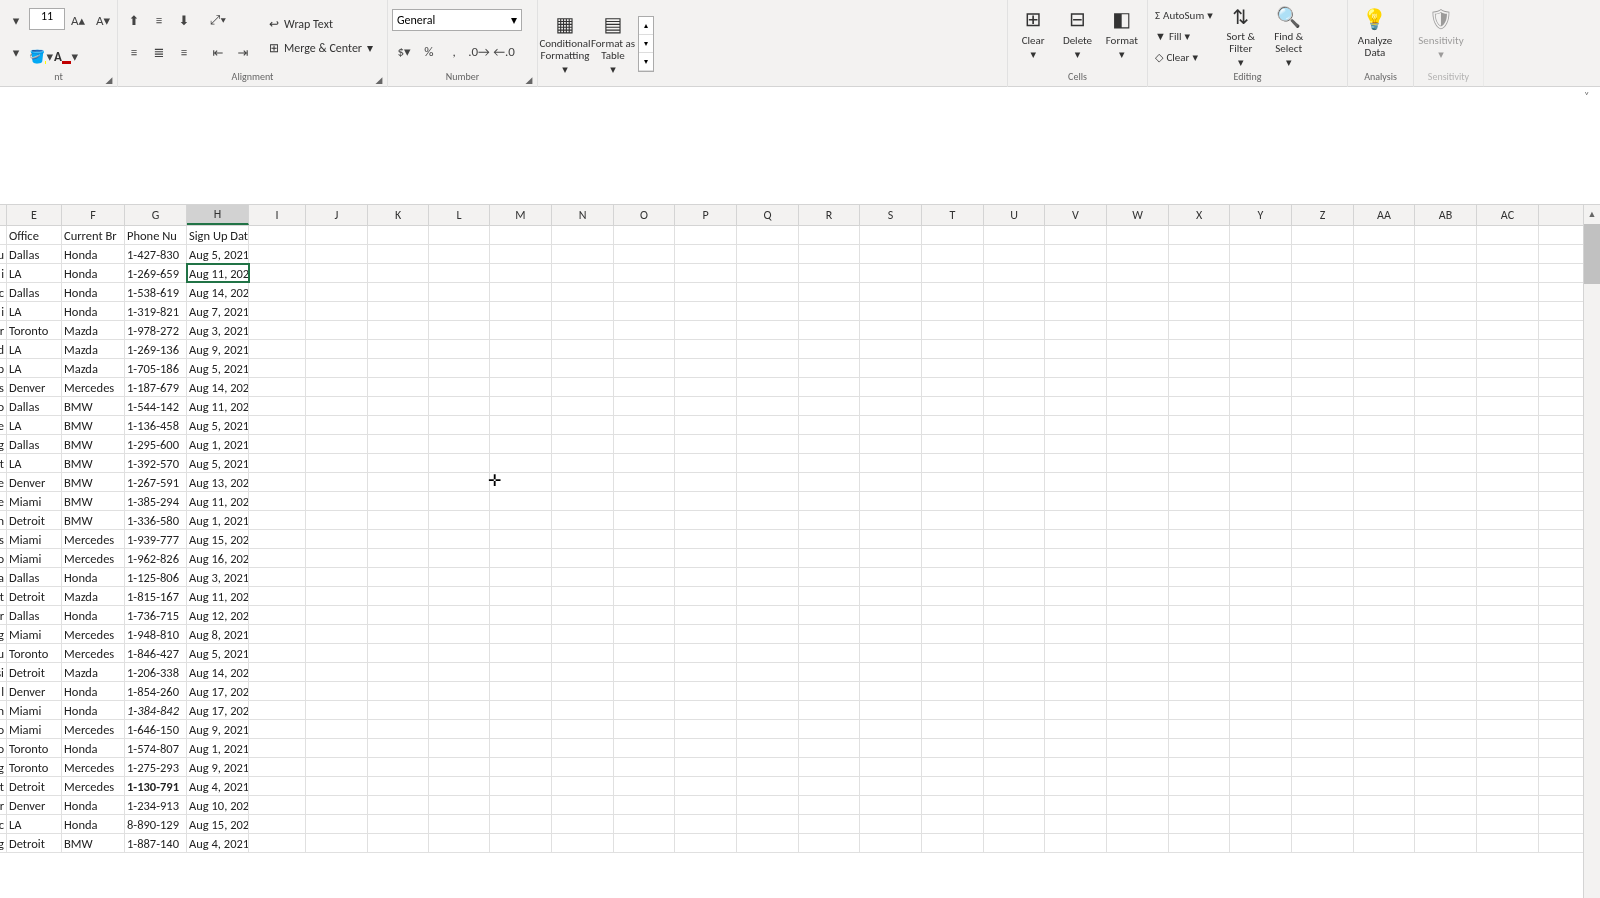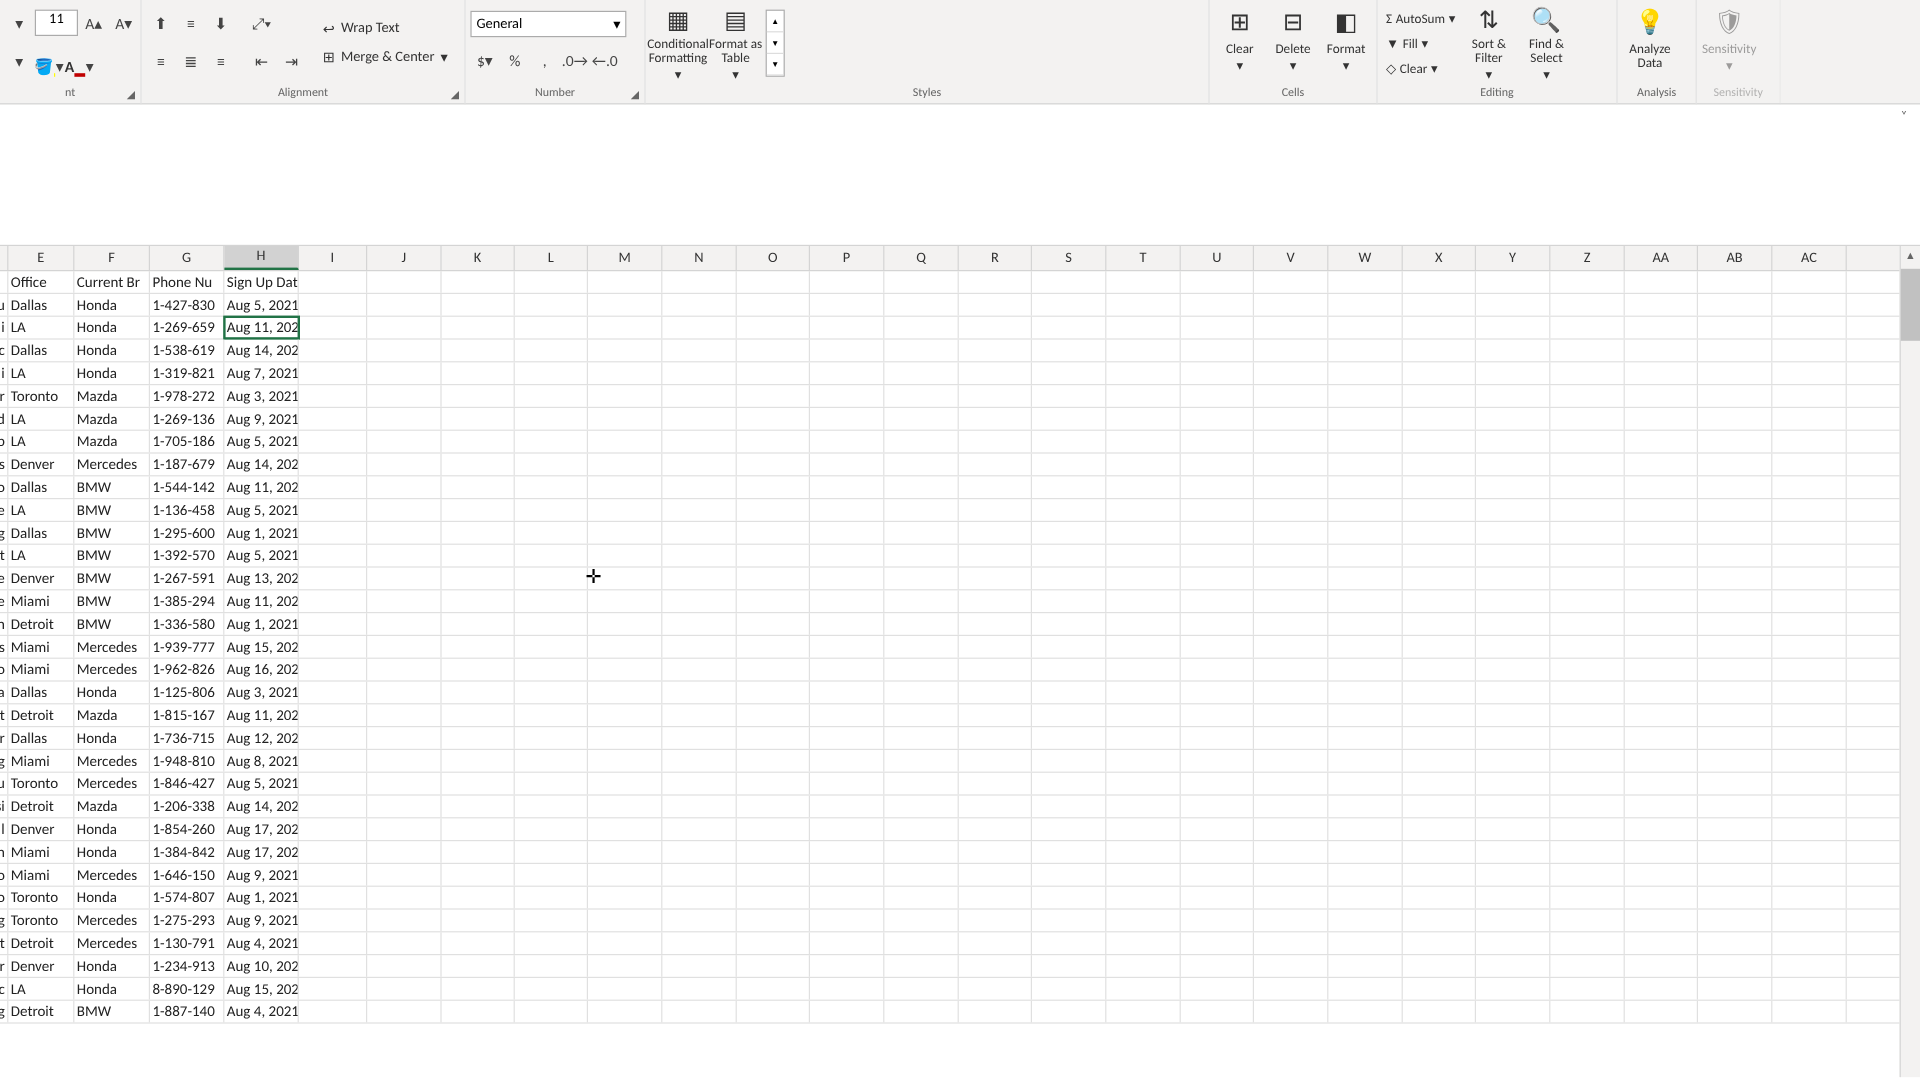--- a/index.html
+++ b/index.html
@@ -140,21 +140,20 @@
   <div class="ribbon-group" style="width:470px">
     <div class="group-content">
       <div class="big-btn"><div class="ico">▦</div><span>Conditional Formatting</span>▾</div>
       <div class="big-btn"><div class="ico">▤</div><span>Format as Table</span>▾</div>
       <div class="style-scroll">
           <div>▴</div>
           <div>▾</div>
           <div>▾</div>
         </div>
     </div>
-    <div class="group-label">Styles</div>
   </div>
 
   <div class="ribbon-group" style="width:140px">
     <div class="group-content">
       <div class="big-btn"><div class="ico">⊞</div><span>Clear</span>▾</div>
       <div class="big-btn"><div class="ico">⊟</div><span>Delete</span>▾</div>
       <div class="big-btn"><div class="ico">◧</div><span>Format</span>▾</div>
     </div>
     <div class="group-label">Cells</div>
   </div>
@@ -922,21 +921,21 @@
           <div class="cell" style="width: 62px;"></div>
           <div class="cell" style="width: 62px;"></div>
           <div class="cell" style="width: 61px;"></div>
           <div class="cell" style="width: 62px;"></div>
           <div class="cell" style="width: 62px;"></div>
         </div>
         <div class="row">
           <div class="cell" style="width: 7px; justify-content: flex-end;">n</div>
           <div class="cell" style="width: 55px;">Miami</div>
           <div class="cell" style="width: 63px;">Honda</div>
-          <div class="cell" style="width: 62px;">1-384-842</div>
+          <div class="cell" style="width: 62px; font-style: italic;">1-384-842</div>
           <div class="cell" style="width: 62px;">Aug 17, 2021</div>
           <div class="cell" style="width: 57px;"></div>
           <div class="cell" style="width: 62px;"></div>
           <div class="cell" style="width: 61px;"></div>
           <div class="cell" style="width: 61px;"></div>
           <div class="cell" style="width: 62px;"></div>
           <div class="cell" style="width: 62px;"></div>
           <div class="cell" style="width: 61px;"></div>
           <div class="cell" style="width: 62px;"></div>
           <div class="cell" style="width: 62px;"></div>
@@ -1034,21 +1033,21 @@
           <div class="cell" style="width: 62px;"></div>
           <div class="cell" style="width: 62px;"></div>
           <div class="cell" style="width: 61px;"></div>
           <div class="cell" style="width: 62px;"></div>
           <div class="cell" style="width: 62px;"></div>
         </div>
         <div class="row">
           <div class="cell" style="width: 7px; justify-content: flex-end;">t</div>
           <div class="cell" style="width: 55px;">Detroit</div>
           <div class="cell" style="width: 63px;">Mercedes</div>
-          <div class="cell" style="width: 62px;">1-130-791</div>
+          <div class="cell" style="width: 62px; font-weight: bold;">1-130-791</div>
           <div class="cell" style="width: 62px;">Aug 4, 2021</div>
           <div class="cell" style="width: 57px;"></div>
           <div class="cell" style="width: 62px;"></div>
           <div class="cell" style="width: 61px;"></div>
           <div class="cell" style="width: 61px;"></div>
           <div class="cell" style="width: 62px;"></div>
           <div class="cell" style="width: 62px;"></div>
           <div class="cell" style="width: 61px;"></div>
           <div class="cell" style="width: 62px;"></div>
           <div class="cell" style="width: 62px;"></div>

